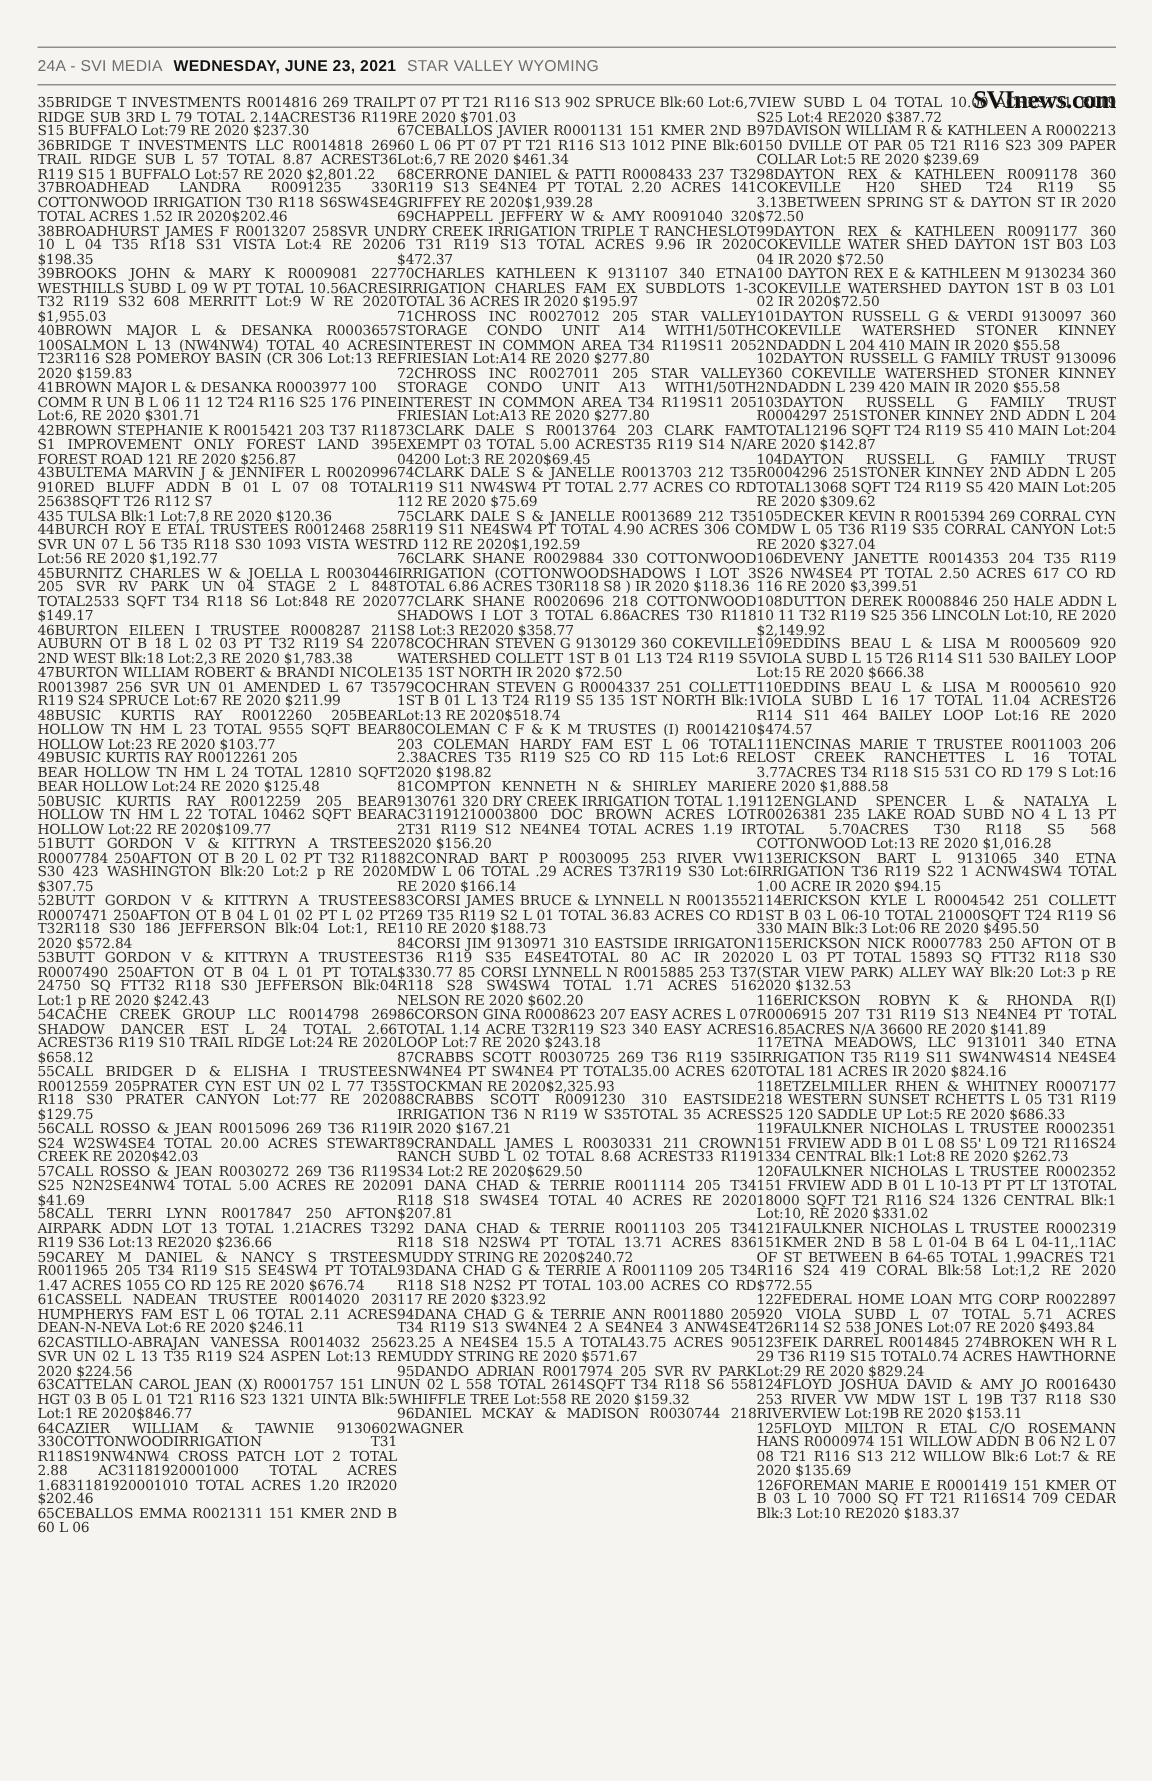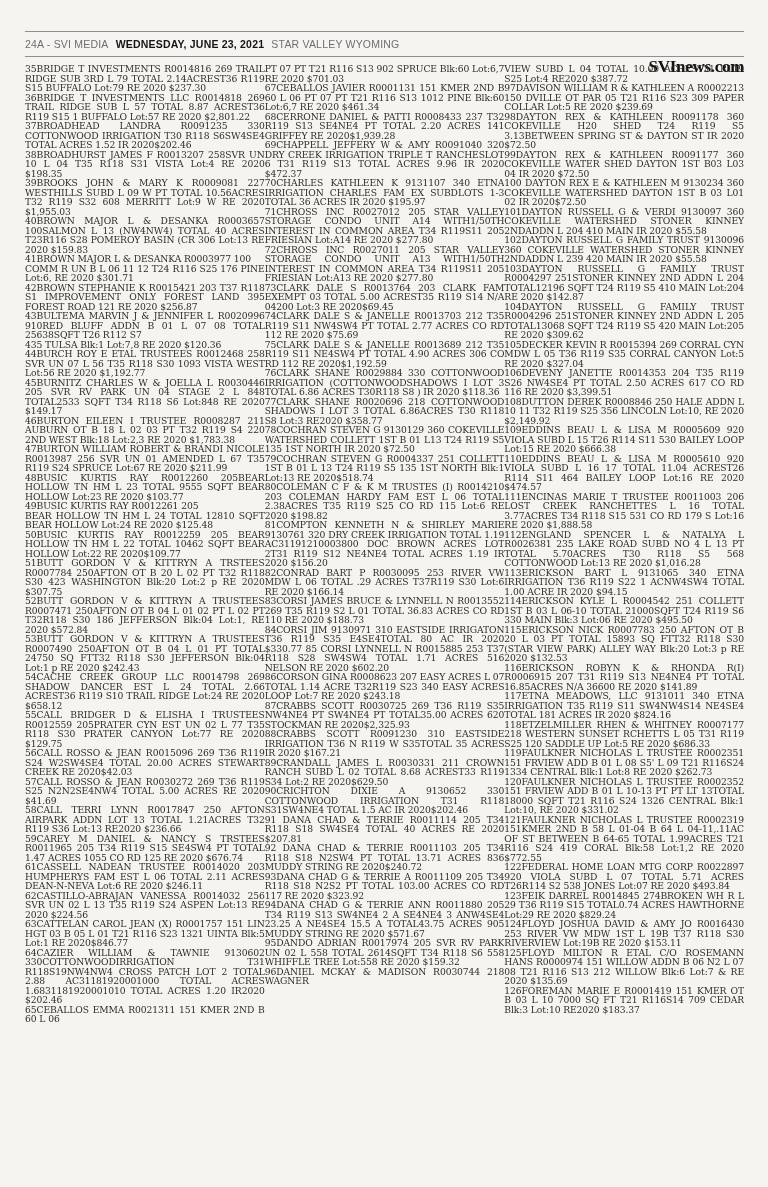--- a/index.html
+++ b/index.html
@@ -114,21 +114,20 @@
         <p class="entry">79COCHRAN STEVEN G R0004337 251 COLLETT 1ST B 01 L 13 T24 R119 S5 135 1ST NORTH Blk:1 Lot:13 RE 2020$518.74</p>
         <p class="entry">80COLEMAN C F &amp; K M TRUSTES (I) R0014210 203 COLEMAN HARDY FAM EST L 06 TOTAL 2.38ACRES T35 R119 S25 CO RD 115 Lot:6 RE 2020 $198.82</p>
         <p class="entry">81COMPTON KENNETH N &amp; SHIRLEY MARIE 9130761 320 DRY CREEK IRRIGATION TOTAL 1.19 AC31191210003800 DOC BROWN ACRES LOT 2T31 R119 S12 NE4NE4 TOTAL ACRES 1.19 IR 2020 $156.20</p>
         <p class="entry">82CONRAD BART P R0030095 253 RIVER VW MDW L 06 TOTAL .29 ACRES T37R119 S30 Lot:6 RE 2020 $166.14</p>
         <p class="entry">83CORSI JAMES BRUCE &amp; LYNNELL N R0013552 269 T35 R119 S2 L 01 TOTAL 36.83 ACRES CO RD 110 RE 2020 $188.73</p>
         <p class="entry">84CORSI JIM 9130971 310 EASTSIDE IRRIGATON T36 R119 S35 E4SE4TOTAL 80 AC IR 2020 $330.77 85 CORSI LYNNELL N R0015885 253 T37 R118 S28 SW4SW4 TOTAL 1.71 ACRES 516 NELSON RE 2020 $602.20</p>
         <p class="entry">86CORSON GINA R0008623 207 EASY ACRES L 07 TOTAL 1.14 ACRE T32R119 S23 340 EASY ACRES LOOP Lot:7 RE 2020 $243.18</p>
         <p class="entry">87CRABBS SCOTT R0030725 269 T36 R119 S35 NW4NE4 PT SW4NE4 PT TOTAL35.00 ACRES 620 STOCKMAN RE 2020$2,325.93</p>
         <p class="entry">88CRABBS SCOTT R0091230 310 EASTSIDE IRRIGATION T36 N R119 W S35TOTAL 35 ACRES IR 2020 $167.21</p>
         <p class="entry">89CRANDALL JAMES L R0030331 211 CROWN RANCH SUBD L 02 TOTAL 8.68 ACREST33 R119 S34 Lot:2 RE 2020$629.50</p>
-        <p class="entry">90CRICHTON DIXIE A 9130652 330 COTTONWOOD IRRIGATION T31 R118 S31SW4NE4 TOTAL 1.5 AC IR 2020$202.46</p>
         <p class="entry">91 DANA CHAD &amp; TERRIE R0011114 205 T34 R118 S18 SW4SE4 TOTAL 40 ACRES RE 2020 $207.81</p>
         <p class="entry">92 DANA CHAD &amp; TERRIE R0011103 205 T34 R118 S18 N2SW4 PT TOTAL 13.71 ACRES 836 MUDDY STRING RE 2020$240.72</p>
         <p class="entry">93DANA CHAD G &amp; TERRIE A R0011109 205 T34 R118 S18 N2S2 PT TOTAL 103.00 ACRES CO RD 117 RE 2020 $323.92</p>
         <p class="entry">94DANA CHAD G &amp; TERRIE ANN R0011880 205 T34 R119 S13 SW4NE4 2 A SE4NE4 3 ANW4SE4 23.25 A NE4SE4 15.5 A TOTAL43.75 ACRES 905 MUDDY STRING RE 2020 $571.67</p>
         <p class="entry">95DANDO ADRIAN R0017974 205 SVR RV PARK UN 02 L 558 TOTAL 2614SQFT T34 R118 S6 558 WHIFFLE TREE Lot:558 RE 2020 $159.32</p>
         <p class="entry">96DANIEL MCKAY &amp; MADISON R0030744 218 WAGNER</p>
       </div>
     <div class="notice-column">
         <p class="entry">VIEW SUBD L 04 TOTAL 10.00 ACREST31 R119 S25 Lot:4 RE2020 $387.72</p>
         <p class="entry">97DAVISON WILLIAM R &amp; KATHLEEN A R0002213 150 DVILLE OT PAR 05 T21 R116 S23 309 PAPER COLLAR Lot:5 RE 2020 $239.69</p>

